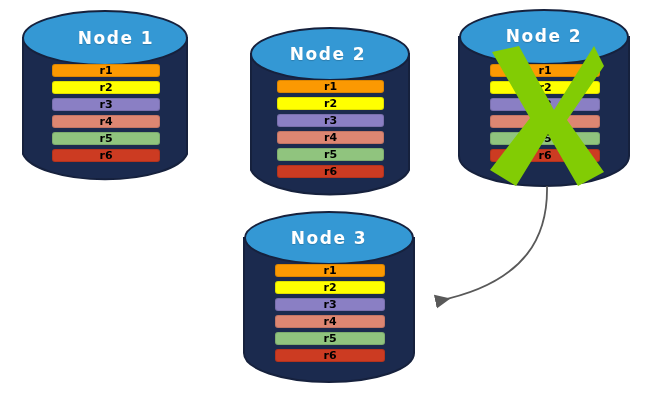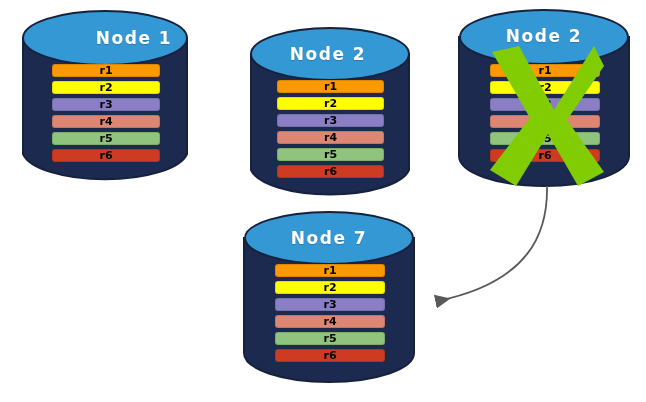--- a/index.html
+++ b/index.html
@@ -70,21 +70,21 @@
     left: 0;
     top: 0;
     pointer-events: none;
   }
 </style>
 </head>
 <body>
 
 <div id="canvas">
 
-  <div class="node" id="node-1" style="left:22px; top:8px; width:188px; height:176px;padding-left:36px;">
+  <div class="node" id="node-1" style="left:22px; top:8px; width:188px; height:176px;">
     <svg width="166" height="176" viewBox="0 0 166 176">
       <path d="M1,30 L1,146 A83,30 0 0 0 165,146 L165,30 Z" fill="#1B2A4E" stroke="#16213D" stroke-width="2"></path>
       <ellipse cx="83" cy="30" rx="82" ry="27" fill="#3498D4" stroke="#16213D" stroke-width="2"></ellipse>
     </svg>
     <div class="node-title" style="top:20px;">Node  1</div>
     <div class="rows" style="left:30px; top:56px; width:108px;">
       <div class="row" style="top:0px;  left:0; width:108px; height:13px; background:#FB9902;"></div>
       <div class="row-label" style="top:0px;">r1</div>
       <div class="row" style="top:17px; left:0; width:108px; height:13px; background:#FFFF00;"></div>
       <div class="row-label" style="top:17px;">r2</div>
@@ -149,21 +149,21 @@
         <polygon points="6,8 33,2 68,66 108,2 118,22 81,76 118,128 92,142 62,90 30,142 4,126 44,74"></polygon>
       </g>
     </svg>
   </div>
 
   <div class="node" id="node-4" style="left:243px; top:208px; width:172px; height:176px;">
     <svg width="172" height="176" viewBox="0 0 172 176">
       <path d="M1,30 L1,145 A85,29 0 0 0 171,145 L171,30 Z" fill="#1B2A4E" stroke="#16213D" stroke-width="2"></path>
       <ellipse cx="86" cy="30" rx="84" ry="26" fill="#3498D4" stroke="#16213D" stroke-width="2"></ellipse>
     </svg>
-    <div class="node-title" style="top:20px;">Node  7</div>
+    <div class="node-title" style="top:20px;">Node  3</div>
     <div class="rows" style="left:32px; top:56px; width:110px;">
       <div class="row" style="top:0px;  left:0; width:110px; height:13px; background:#FB9902;"></div>
       <div class="row-label" style="top:0px;">r1</div>
       <div class="row" style="top:17px; left:0; width:110px; height:13px; background:#FFFF00;"></div>
       <div class="row-label" style="top:17px;">r2</div>
       <div class="row" style="top:34px; left:0; width:110px; height:13px; background:#8A7FC4;"></div>
       <div class="row-label" style="top:34px;">r3</div>
       <div class="row" style="top:51px; left:0; width:110px; height:13px; background:#DD8672;"></div>
       <div class="row-label" style="top:51px;">r4</div>
       <div class="row" style="top:68px; left:0; width:110px; height:13px; background:#90C47E;"></div>

